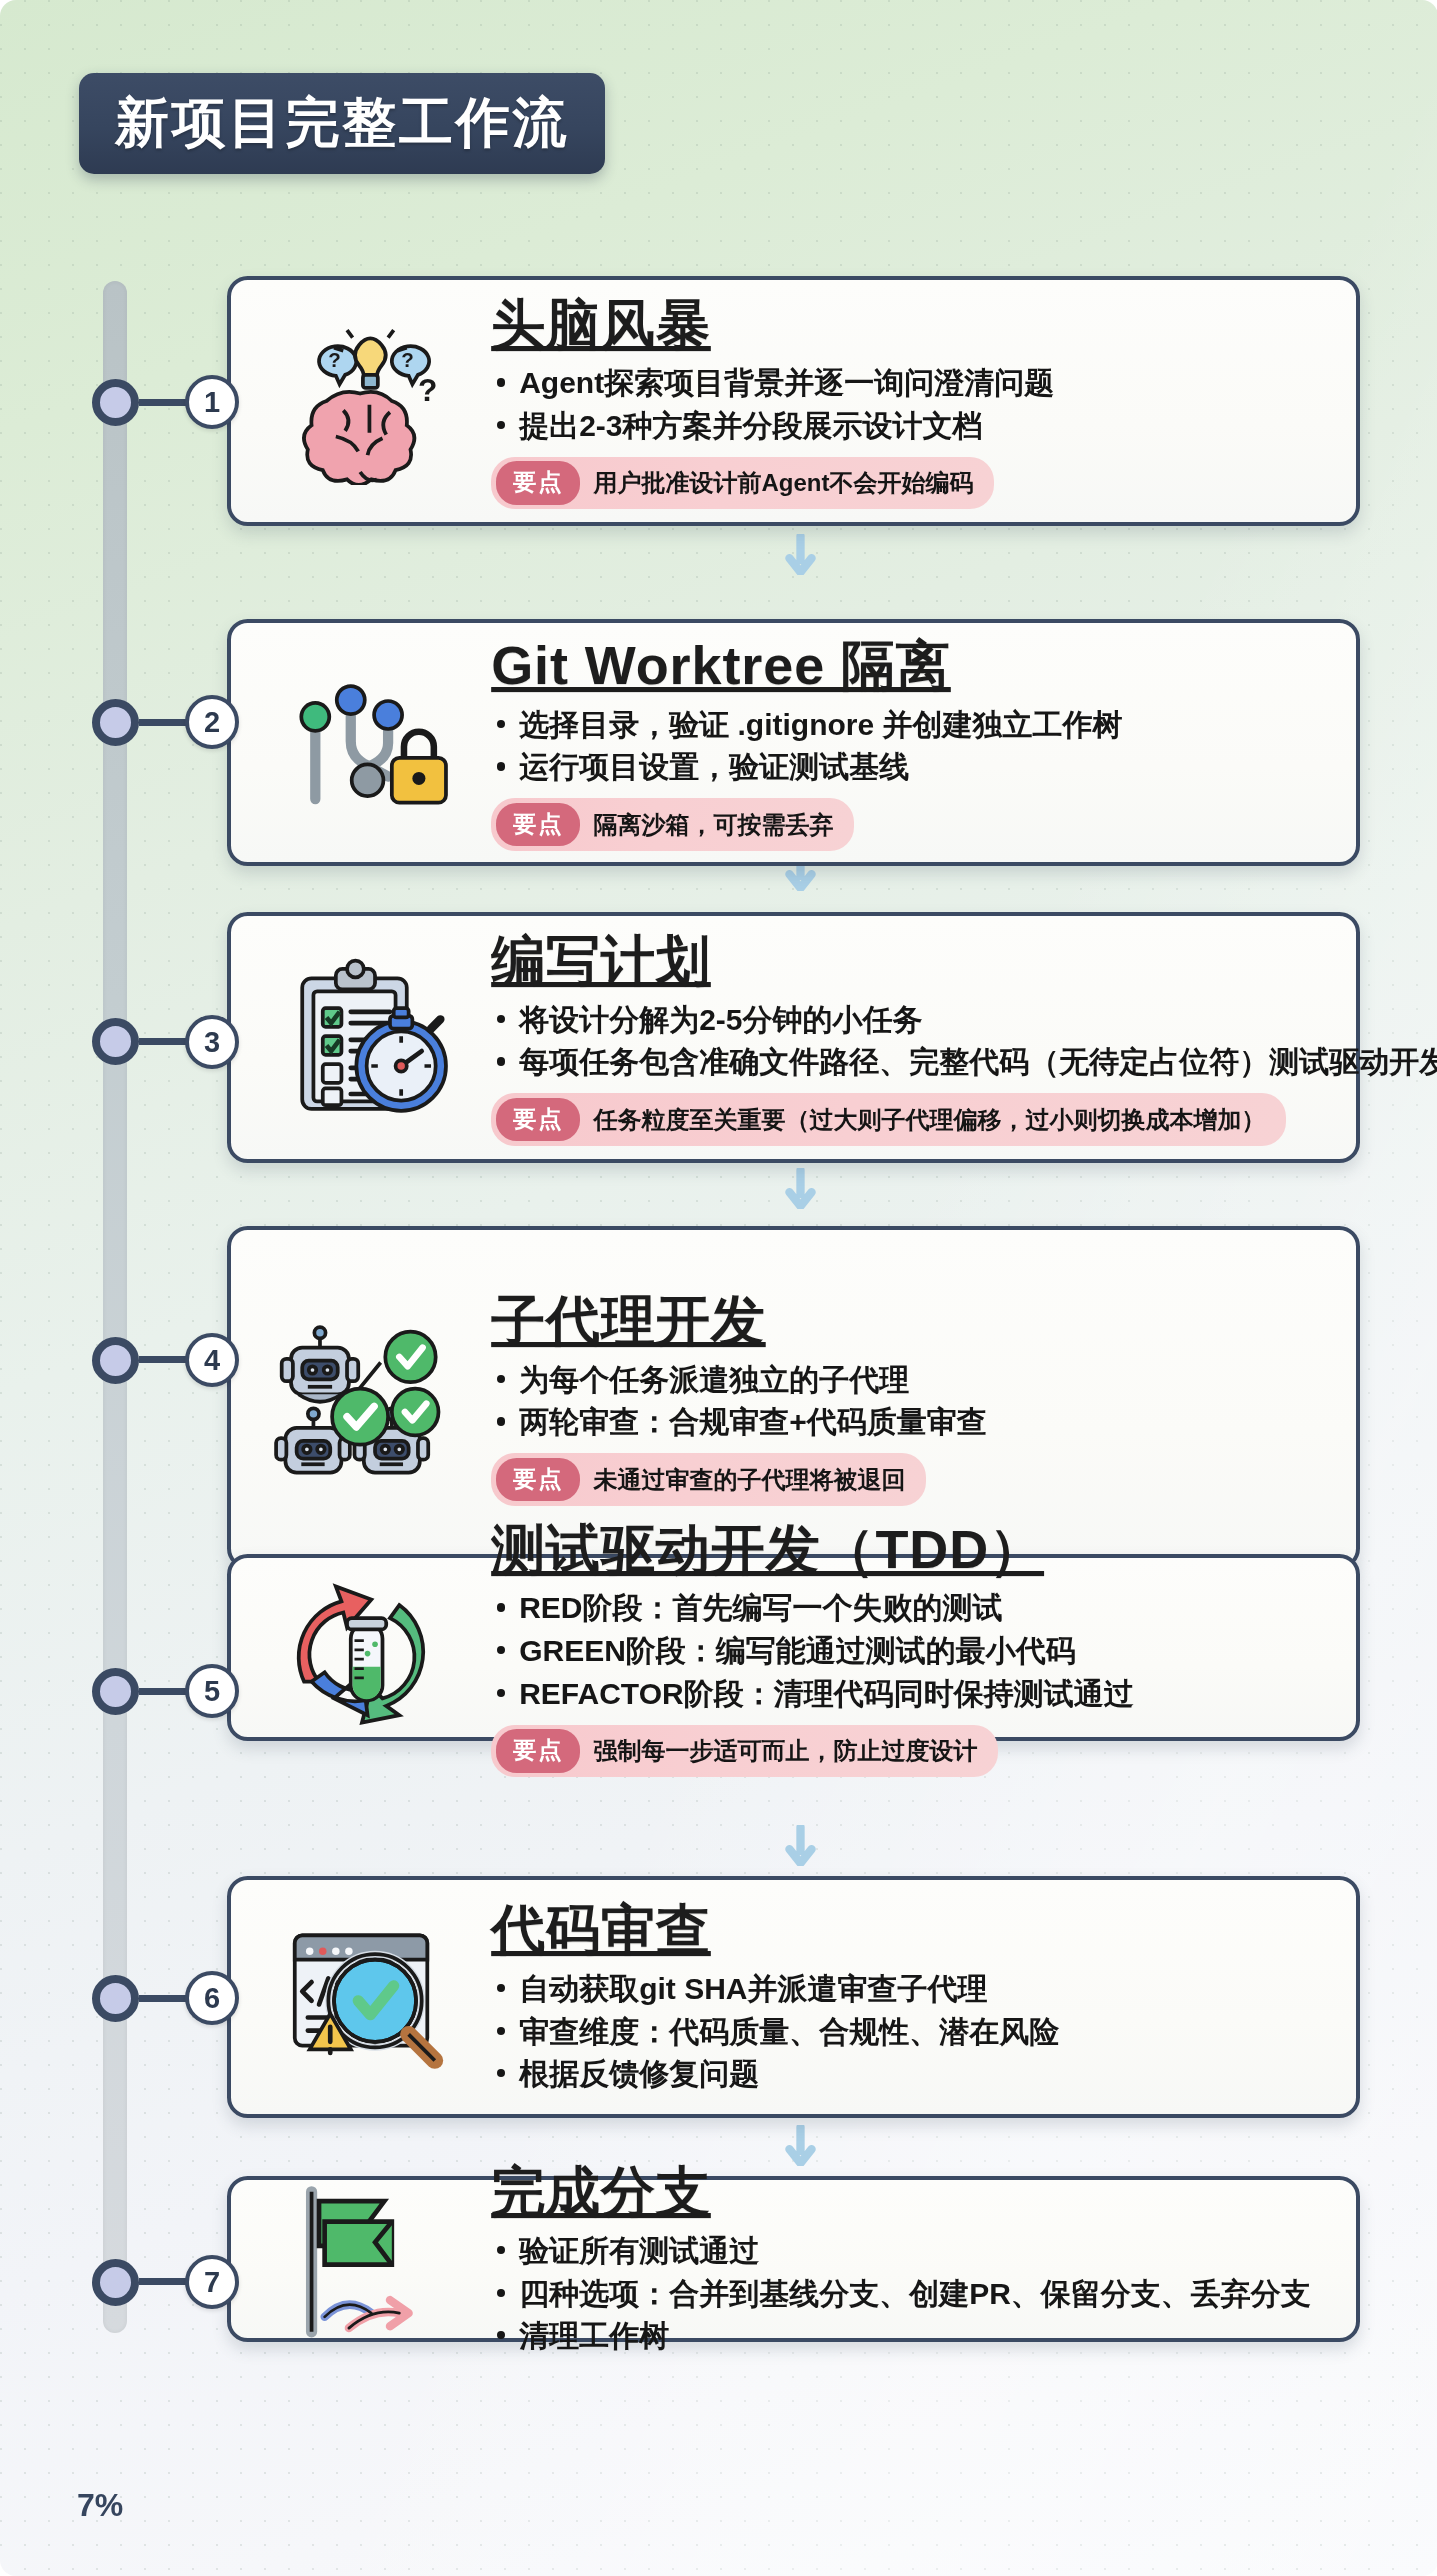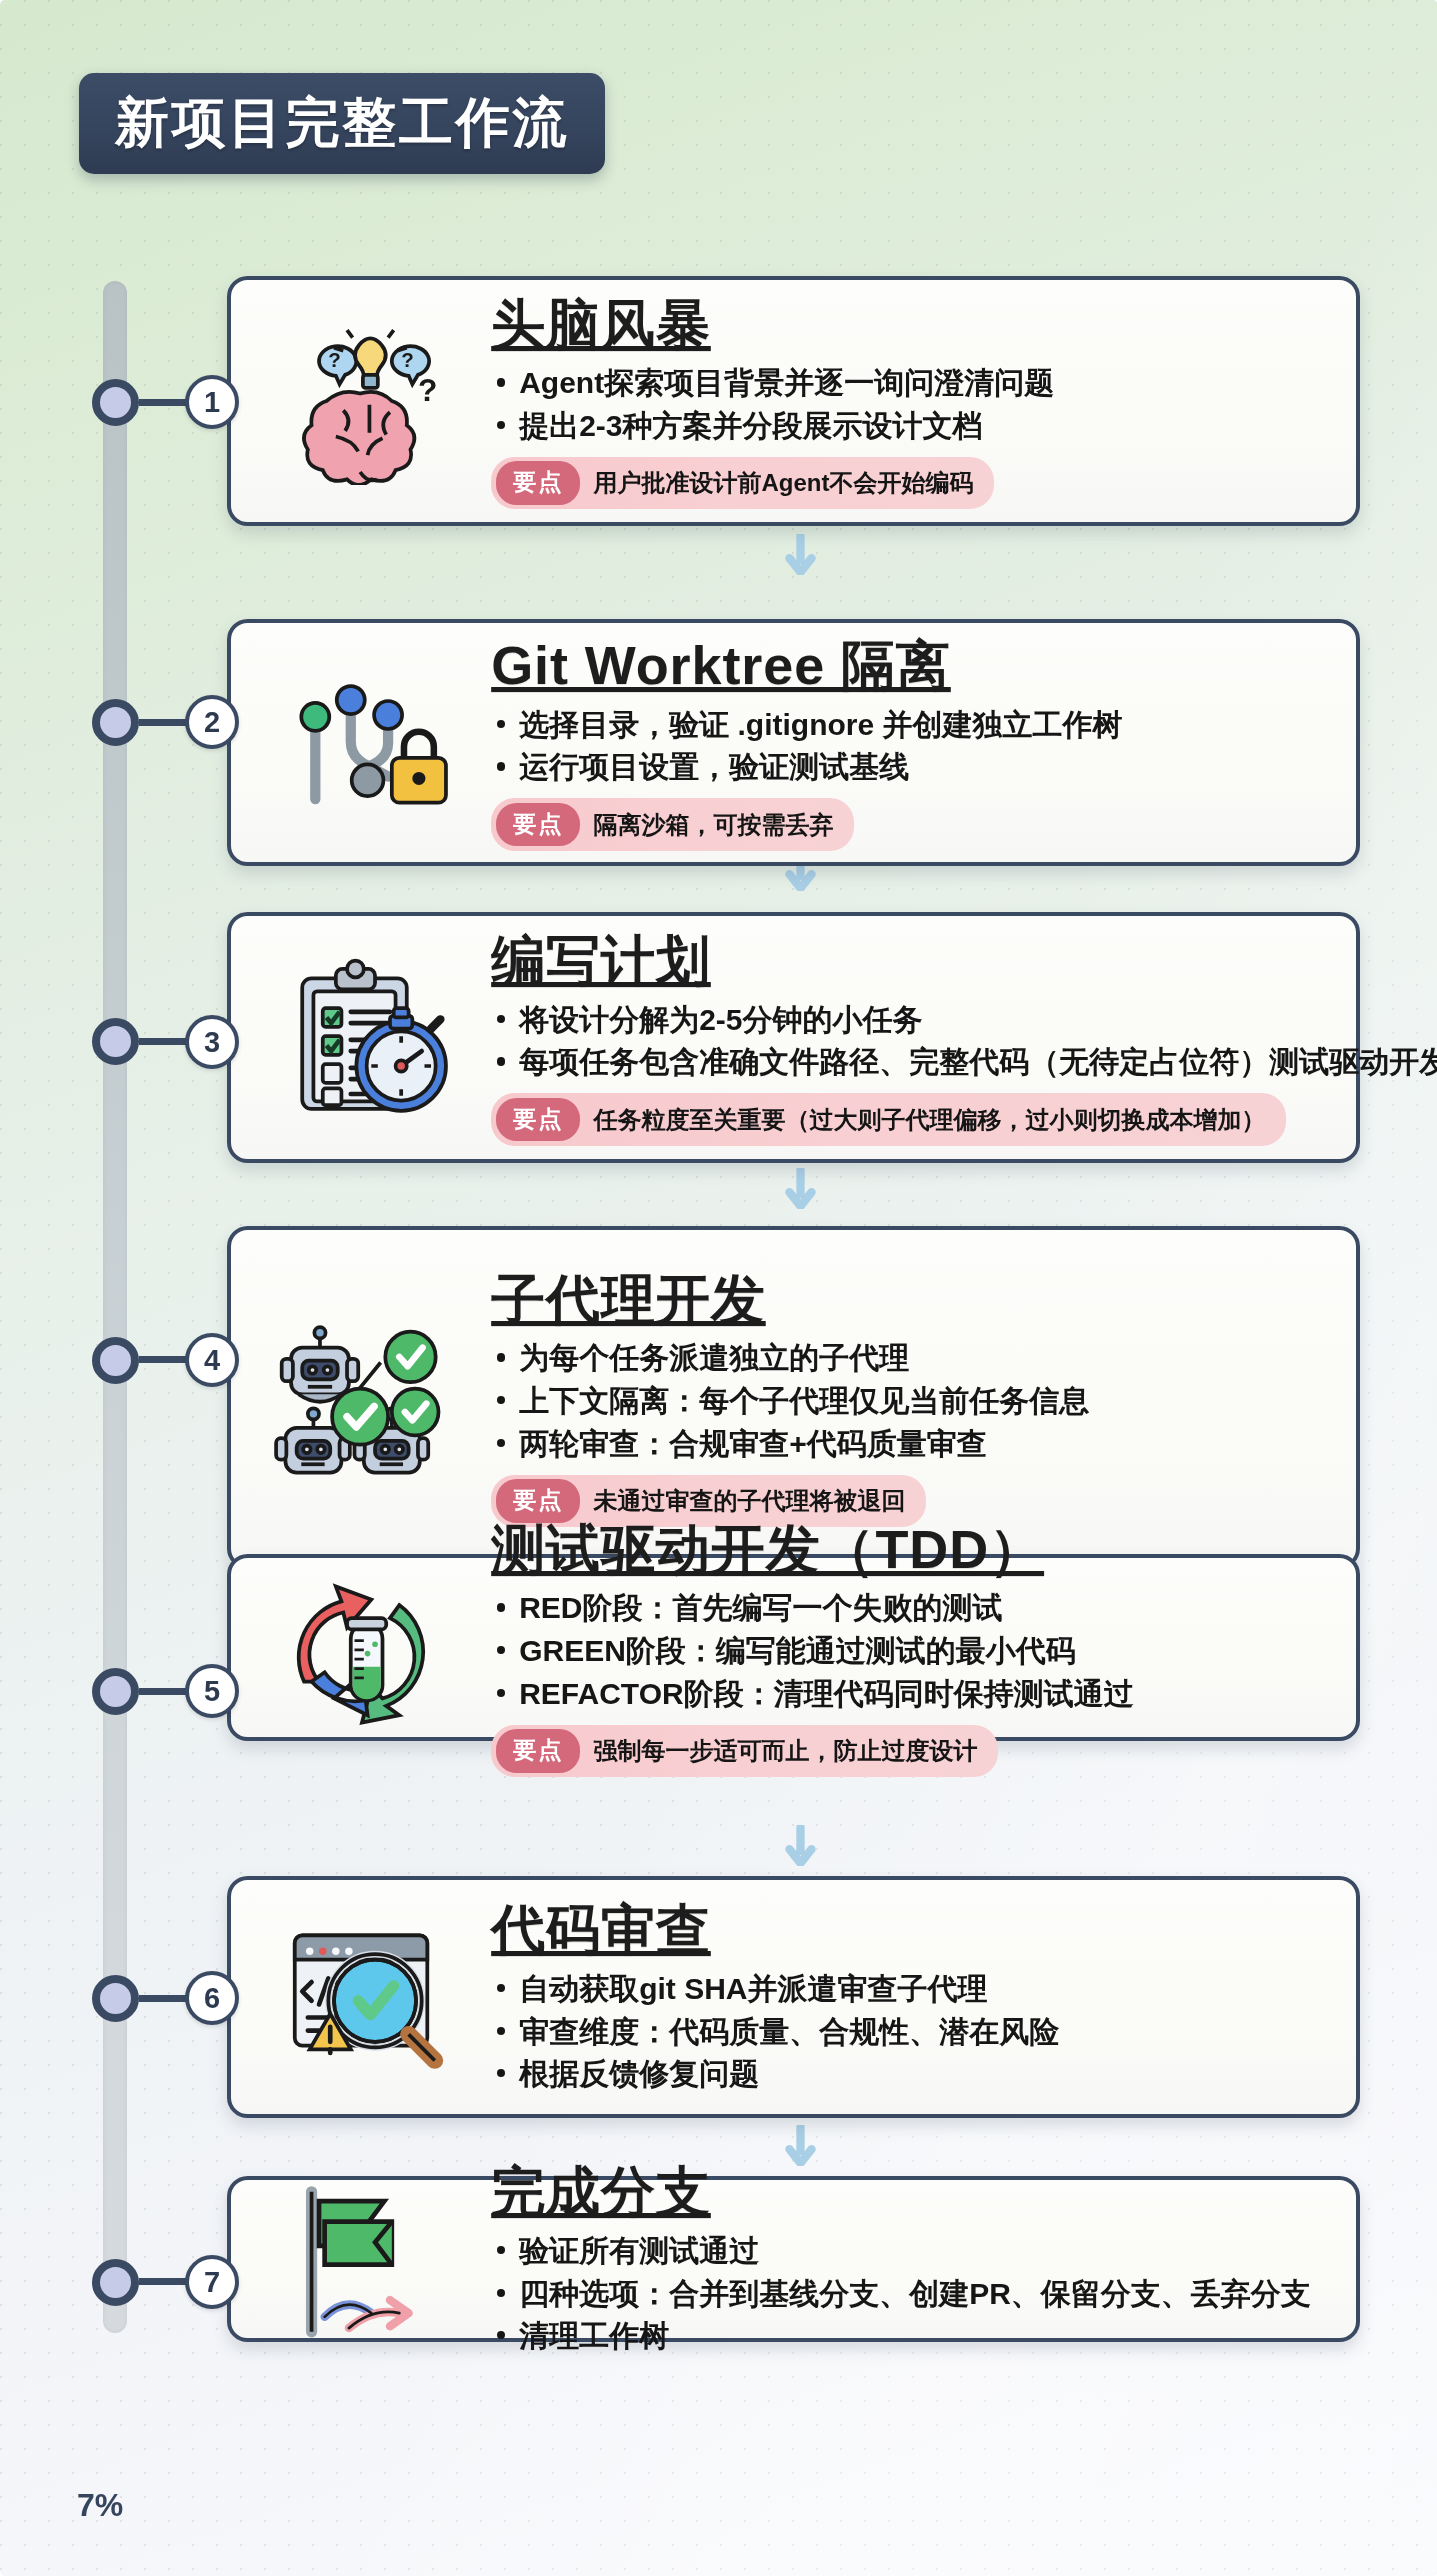--- a/index.html
+++ b/index.html
@@ -9,21 +9,21 @@
     background: #ffffff;
     position: relative;
     overflow: hidden;
   }
   #root {
     position: absolute;
     inset: 0;
     background:
       radial-gradient(circle at 0.9px 0.9px, rgba(120,140,130,0.18) 0.9px, transparent 1.3px) 0 0 / 24px 24px,
       linear-gradient(160deg, #d6e9cf 0%, #dcecd6 14%, #e3eee2 30%, #e9f1ec 45%, #eef2f4 60%, #f2f4f8 74%, #f6f7fa 86%, #fafbfd 100%);
-    border-radius: 5px;
+    border-radius: 16px;
   }
   #root::after{
     content:"";
     position:absolute; inset:0; border-radius:28px;
     background: linear-gradient(115deg, rgba(255,255,255,0.0) 55%, rgba(255,255,255,0.35) 78%, rgba(255,255,255,0.05) 100%);
     pointer-events:none;
   }
 
   
   .title-wrap { position: absolute; left: 79px; top: 73px; z-index: 5; }
@@ -388,21 +388,20 @@
           <path d="M144 105 l8 9 l15 -18" stroke="#fff" stroke-width="7" fill="none" stroke-linecap="round" stroke-linejoin="round"></path>
           <circle cx="96" cy="110" r="30" fill="#4fb96a"></circle>
           <path d="M82 110 l10 11 l19 -22" stroke="#fff" stroke-width="8" fill="none" stroke-linecap="round" stroke-linejoin="round"></path>
         </g>
       </svg>
     </div>
     <div class="card-body">
       <div class="card-title">子代理开发</div>
       <ul class="bullets">
         <li>为每个任务派遣独立的子代理</li>
-        <li>上下文隔离：每个子代理仅见当前任务信息</li>
         <li>两轮审查：合规审查+代码质量审查</li>
       </ul>
       <div class="keypoint">
         <span class="kp-pill">要点</span>
         <span class="kp-text">未通过审查的子代理将被退回</span>
       </div>
     </div>
   </div>
 
   <div class="flow-arrow" style="top:1503px;">

